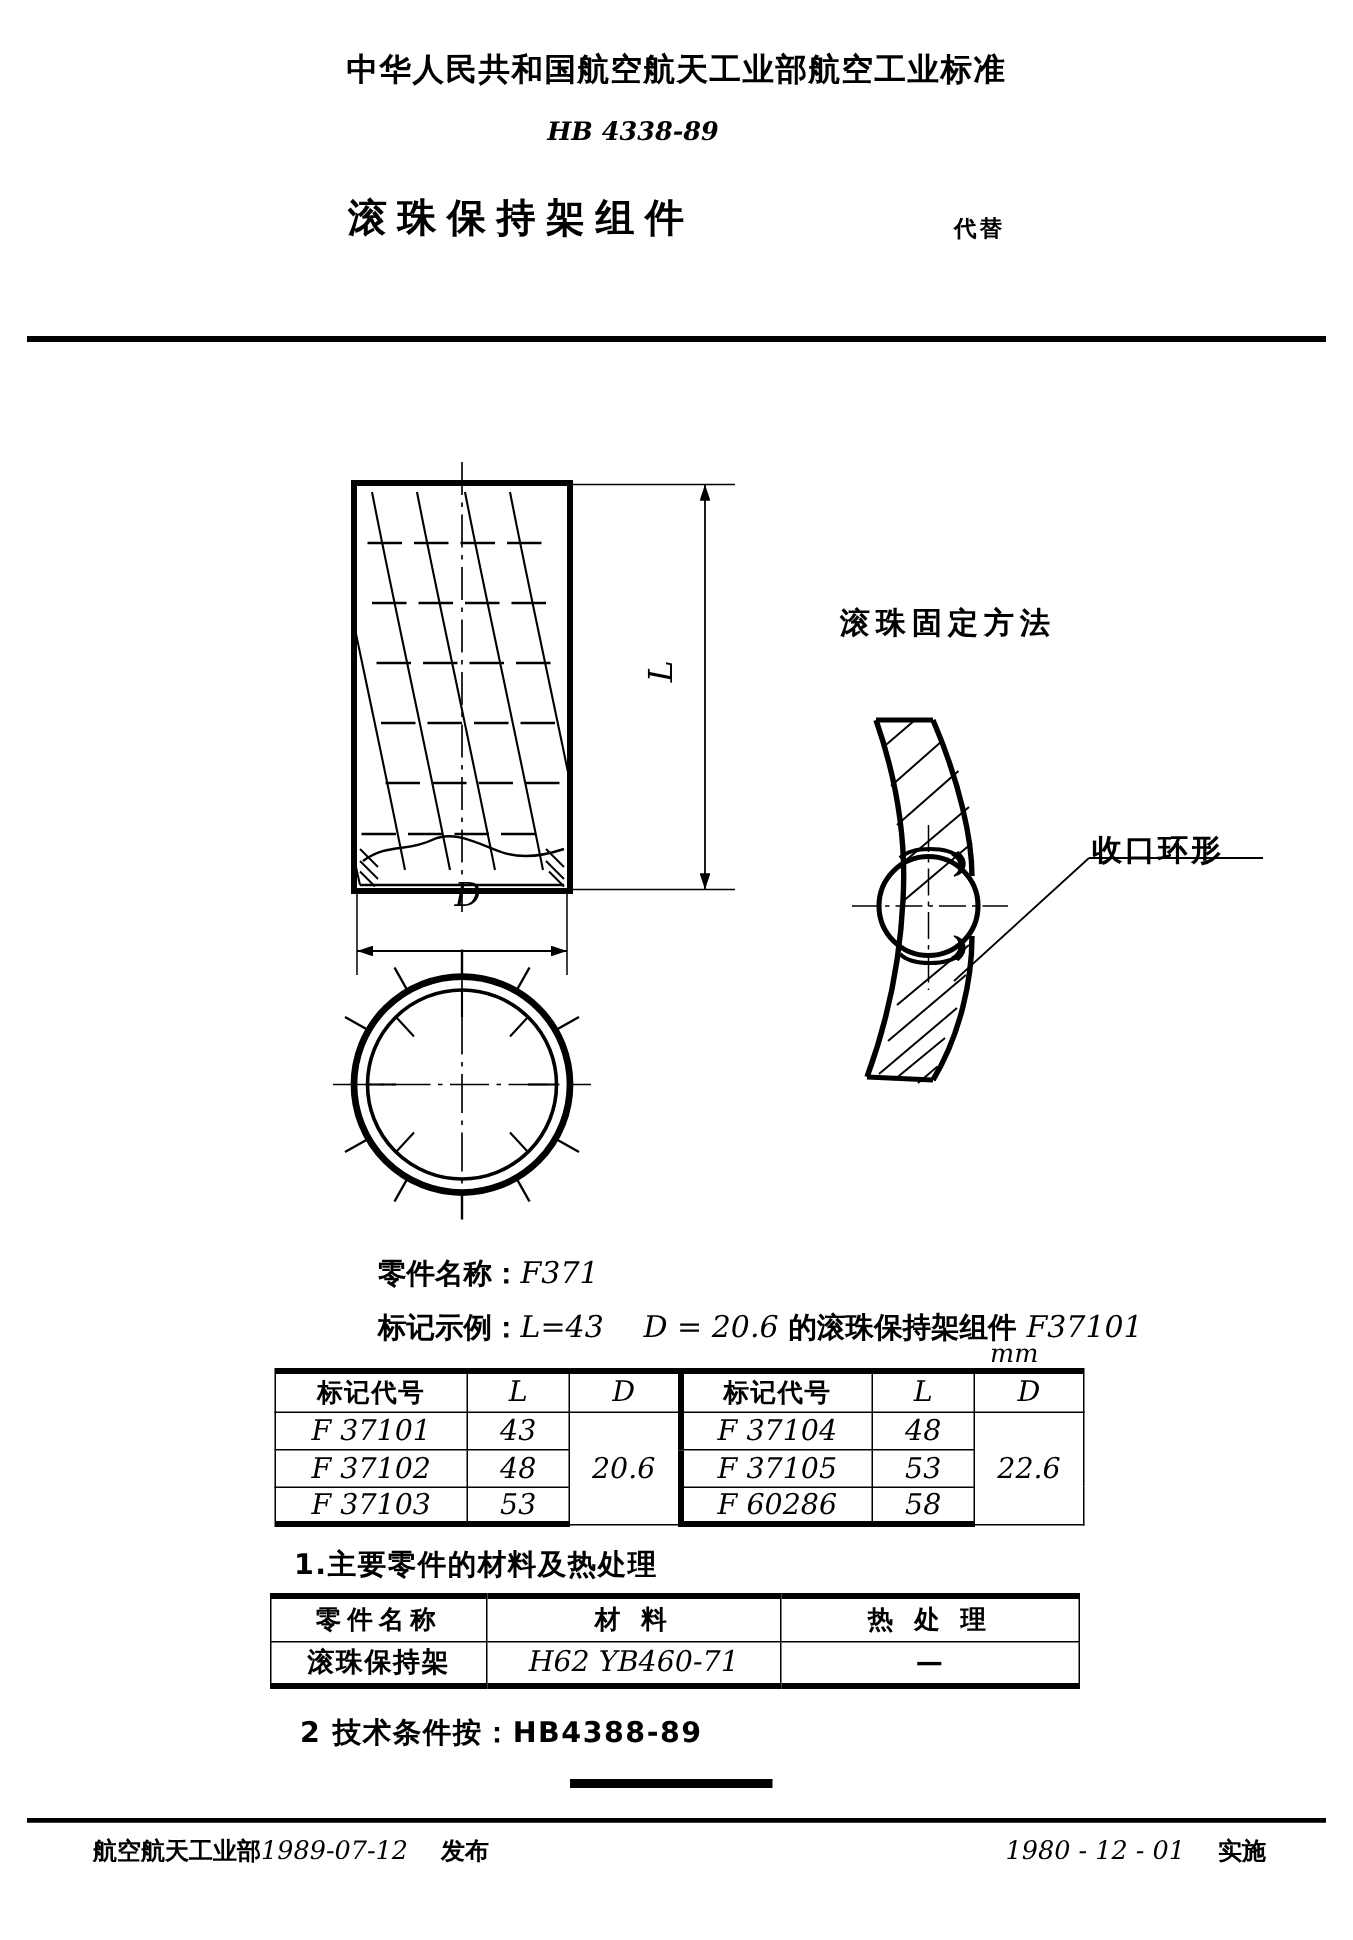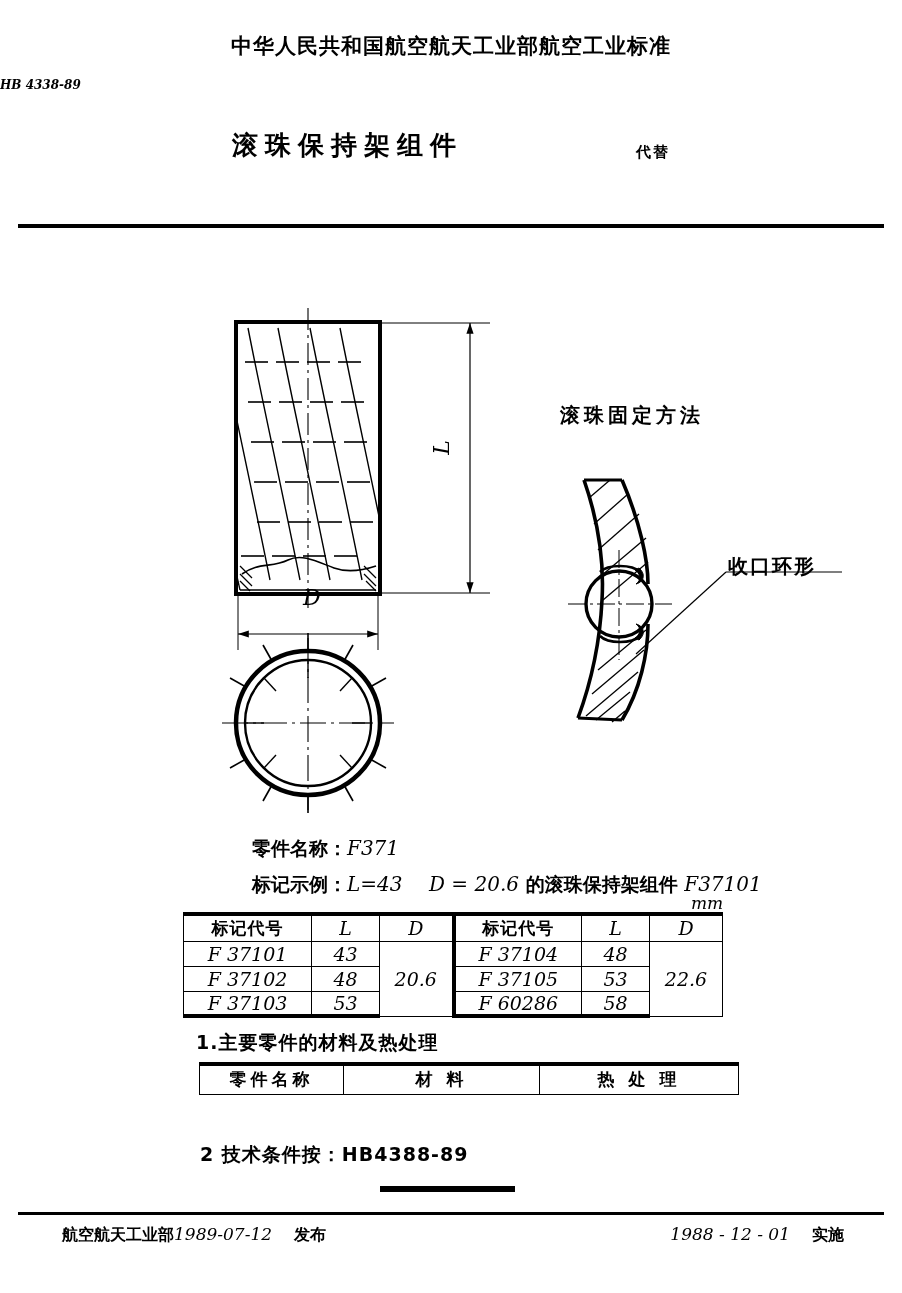--- a/index.html
+++ b/index.html
@@ -21,23 +21,23 @@
     left: 0; right: 0; top: 32px;
     text-align: center;
     font-family: "DejaVu Sans", "Liberation Sans", sans-serif;
     font-weight: bold;
     font-size: 21px;
     letter-spacing: 1px;
   }
   .hdr-stdno {
     position: absolute;
     left: 0; right: 58px; top: 78px;
-    text-align: left;
-    font-weight: bold;
-    font-size: 12px;
+    text-align: center;
+    font-weight: bold;
+    font-size: 17px;
     font-style: italic;
     font-family: "DejaVu Serif", "Liberation Serif", serif;
   }
   .hdr-title {
     position: absolute;
     left: 232px; top: 128px;
     font-size: 26px;
     font-weight: bold;
     letter-spacing: 7px;
   }
@@ -103,21 +103,21 @@
   .spec-class { left: 252px; top: 836px; }
   .spec-mark  { left: 252px; top: 872px; }
   .mono-it {
     font-family: "DejaVu Serif", "Liberation Serif", serif;
     font-style: italic;
     font-weight: normal;
     font-size: 20px;
   }
   .unit-mm {
     position: absolute;
-    left: 691px; top: 893px;
+    left: 660px; top: 893px;
     font-family: "DejaVu Serif", "Liberation Serif", serif;
     font-style: italic;
     font-size: 17px;
   }
 
   
   .tbl-main {
     position: absolute;
     left: 183px; top: 912px;
     width: 539px;
@@ -156,21 +156,21 @@
   
   .note1 {
     position: absolute;
     left: 196px; top: 1030px;
     font-size: 19px;
     font-weight: bold;
     letter-spacing: 1px;
   }
   .tbl-mat {
     position: absolute;
-    left: 199px; top: 1062px;
+    left: 180px; top: 1062px;
     width: 539px;
     border-collapse: collapse;
     table-layout: fixed;
   }
   .tbl-mat td, .tbl-mat th {
     border: 1px solid #000;
     text-align: center;
     height: 30px;
     padding: 0;
   }
@@ -467,27 +467,32 @@
 
 <div class="note1">1.主要零件的材料及热处理</div>
 
 <table class="tbl-mat">
   <tbody>
       <tr>
     <th style="width:144px">零件名称</th>
     <th style="width:196px">材 料</th>
     <th style="width:199px">热 处 理</th>
   </tr>
+  <tr>
+    <td>滚珠保持架</td>
+    <td class="matval">H62   YB460-71</td>
+    <td>—</td>
+  </tr>
 </tbody>
   </table>
 
 <div class="note2">2 技术条件按：HB4388-89</div>
 
 <div class="sep-bar"></div>
 <div class="rule-bottom"></div>
 
 <div class="ftr-left">
   <span>航空航天工业部</span><span class="ftr-date">1989-07-12</span><span class="ftr-act">发布</span>
 </div>
 
 <div class="ftr-right">
-  <span class="ftr-date">1988 - 12 - 01</span><span class="ftr-act">实施</span>
+  <span class="ftr-date">1980 - 12 - 01</span><span class="ftr-act">实施</span>
 </div>
 
 </body></html>

